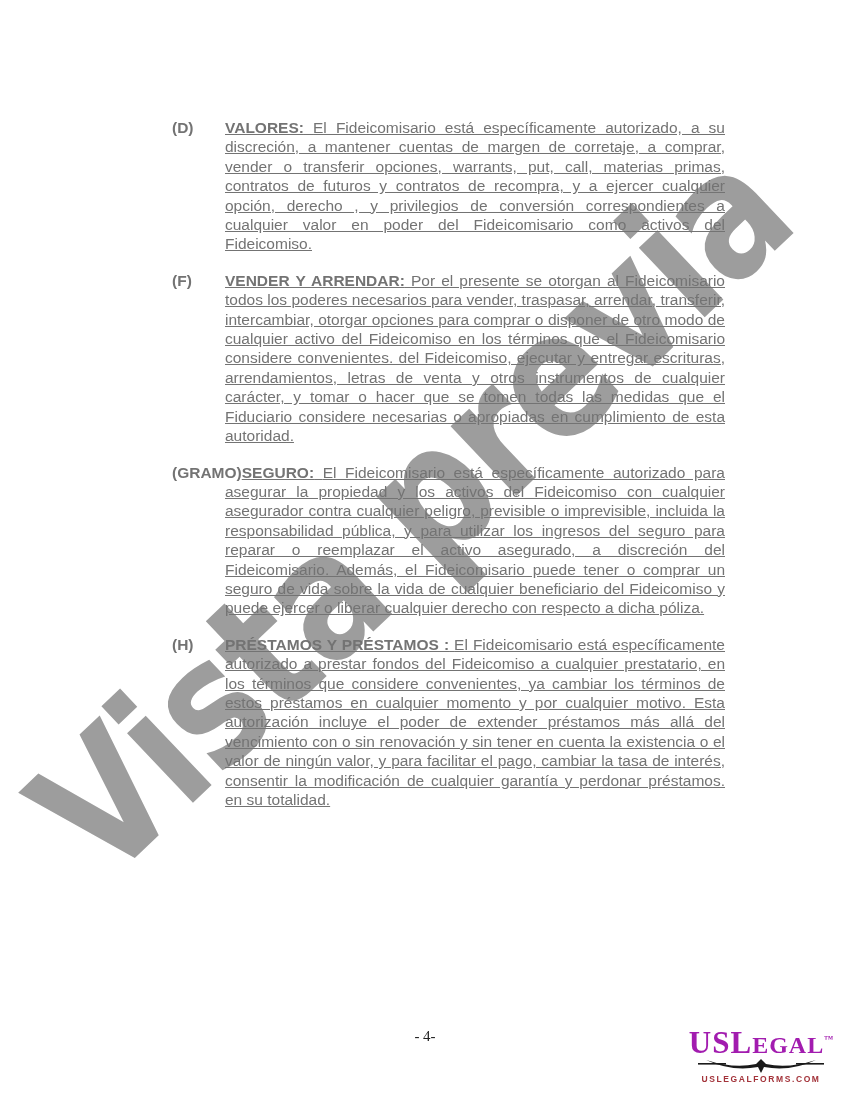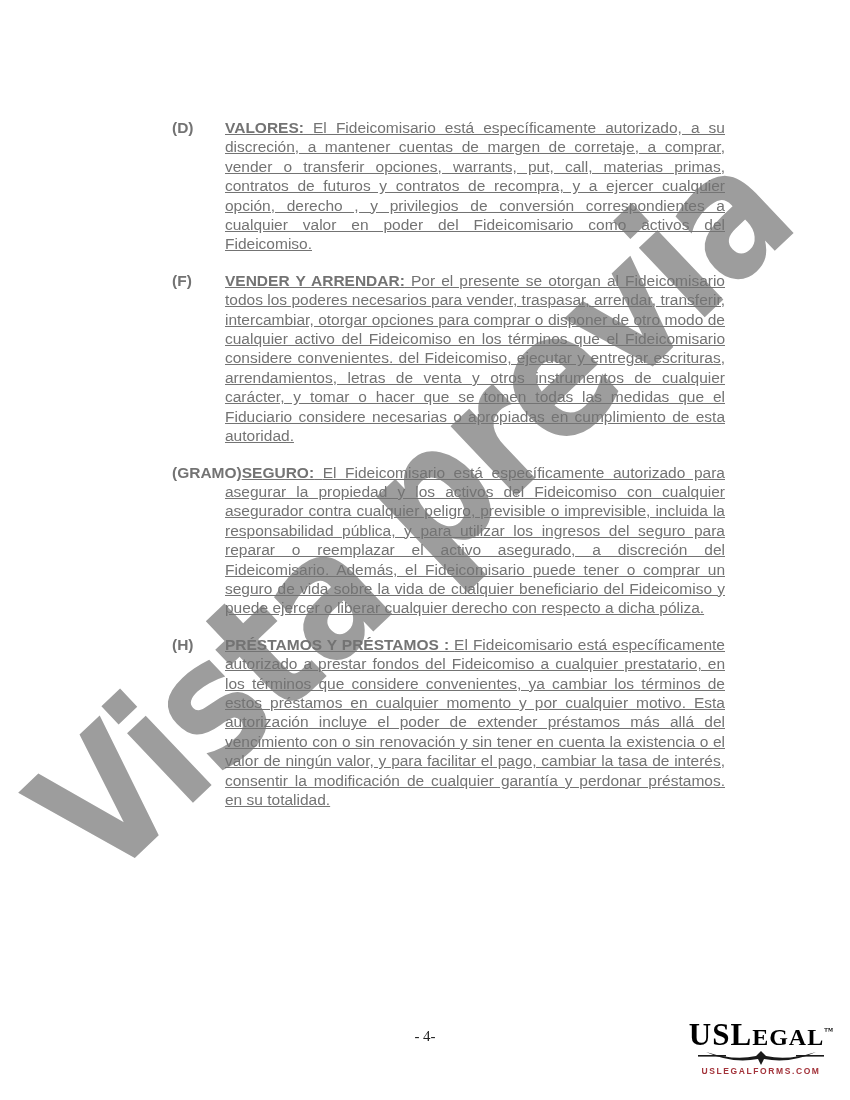--- a/index.html
+++ b/index.html
@@ -127,21 +127,21 @@
 
     <p class="para"><span class="label">(GRAMO)</span><span class="heading">SEGURO:</span> <span class="body">El Fideicomisario está específicamente autorizado para asegurar la propiedad y los activos del Fideicomiso con cualquier asegurador contra cualquier peligro, previsible o imprevisible, incluida la responsabilidad pública, y para utilizar los ingresos del seguro para reparar o reemplazar el activo asegurado, a discreción del Fideicomisario. Además, el Fideicomisario puede tener o comprar un seguro de vida sobre la vida de cualquier beneficiario del Fideicomiso y puede ejercer o liberar cualquier derecho con respecto a dicha póliza.</span></p>
 
     <p class="para"><span class="label">(H)</span><span class="heading">PRÉSTAMOS Y PRÉSTAMOS :</span> <span class="body">El Fideicomisario está específicamente autorizado a prestar fondos del Fideicomiso a cualquier prestatario, en los términos que considere convenientes, ya cambiar los términos de estos préstamos en cualquier momento y por cualquier motivo. Esta autorización incluye el poder de extender préstamos más allá del vencimiento con o sin renovación y sin tener en cuenta la existencia o el valor de ningún valor, y para facilitar el pago, cambiar la tasa de interés, consentir la modificación de cualquier garantía y perdonar préstamos. en su totalidad.</span></p>
 
   </div>
 
   <div class="page-number">- 4-</div>
 
   <div class="logo">
-    <div class="logo-word" style="color: #000000;"><span>USL</span><span class="sc">EGAL</span><span class="tm">™</span></div>
+    <div class="logo-word" style="color: #a21caf; margin-top: 8px;"><span>USL</span><span class="sc">EGAL</span><span class="tm">™</span></div>
     <svg class="logo-eagle" width="126" height="16" viewBox="0 0 126 16">
       <rect x="0" y="5" width="28" height="1.6" fill="#1a1a1a"></rect>
       <rect x="98" y="5" width="28" height="1.6" fill="#1a1a1a"></rect>
       <path d="M8,2 Q36,11 58,6 L63,1 L68,6 Q90,11 118,2 Q92,14 66,9 L63,15 L60,9 Q34,14 8,2 Z" fill="#1a1a1a"></path>
     </svg>
     <div class="logo-site">USLEGALFORMS.COM</div>
   </div>
 
 </div>
 

